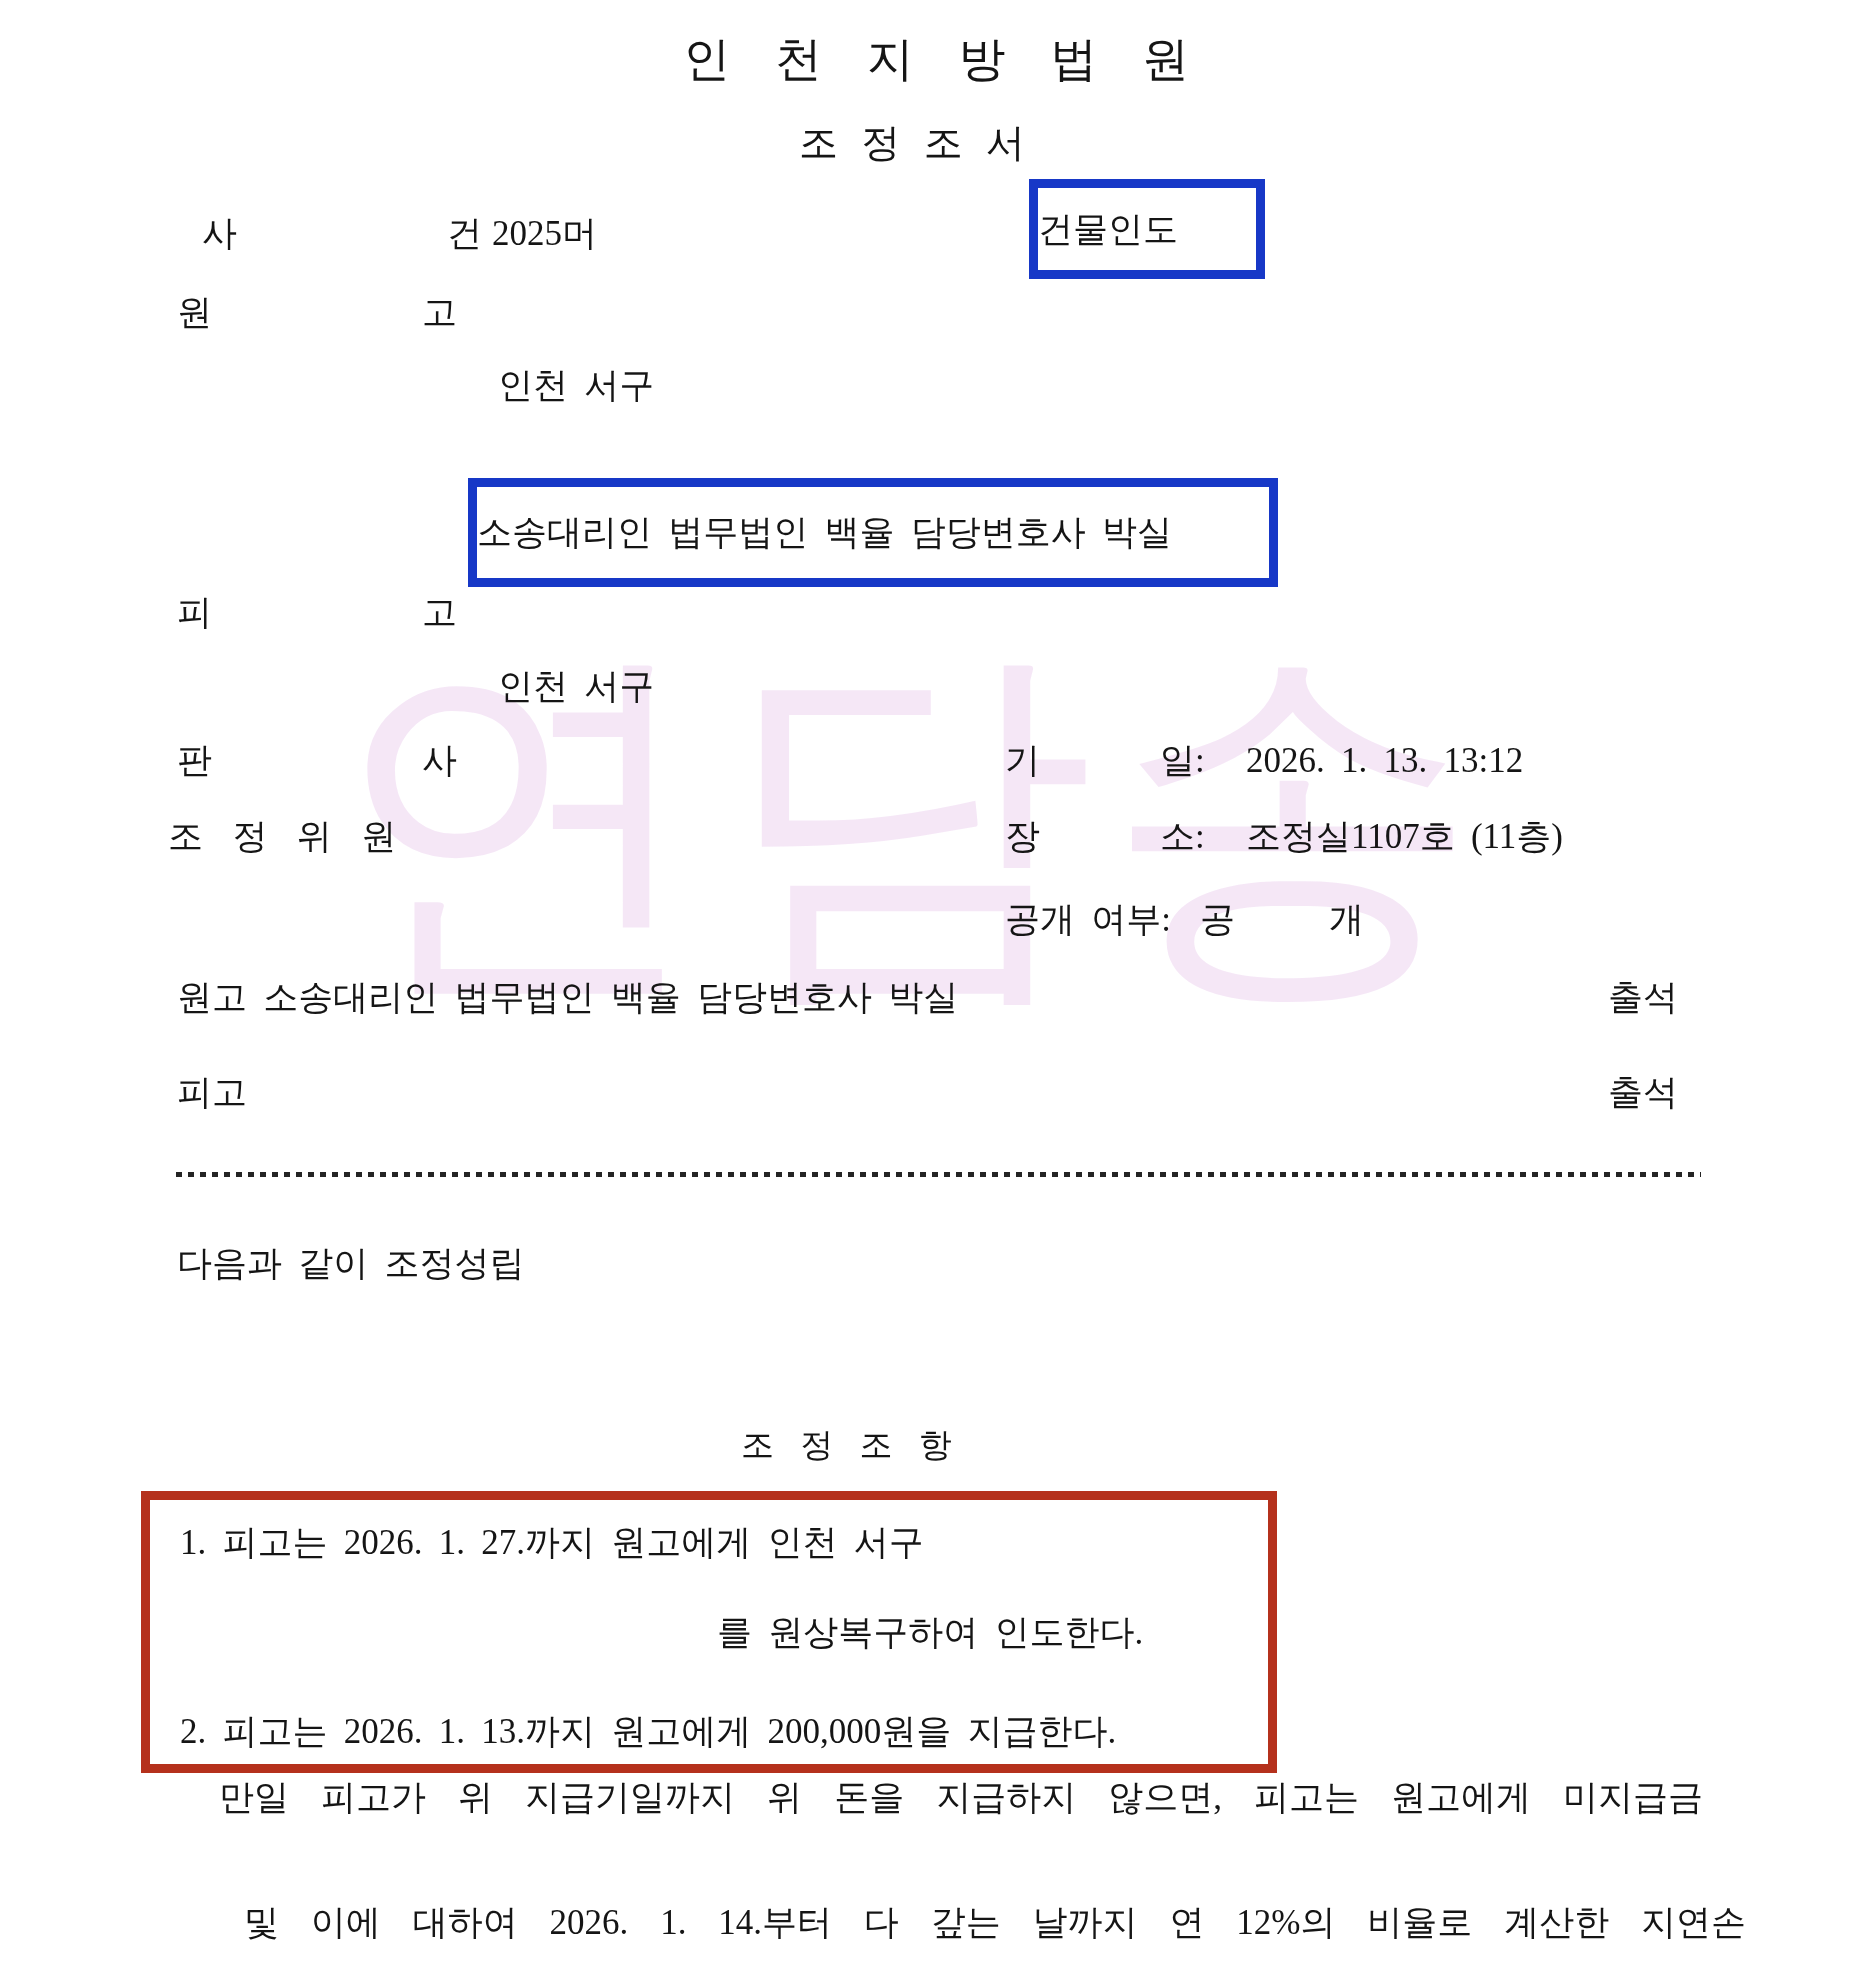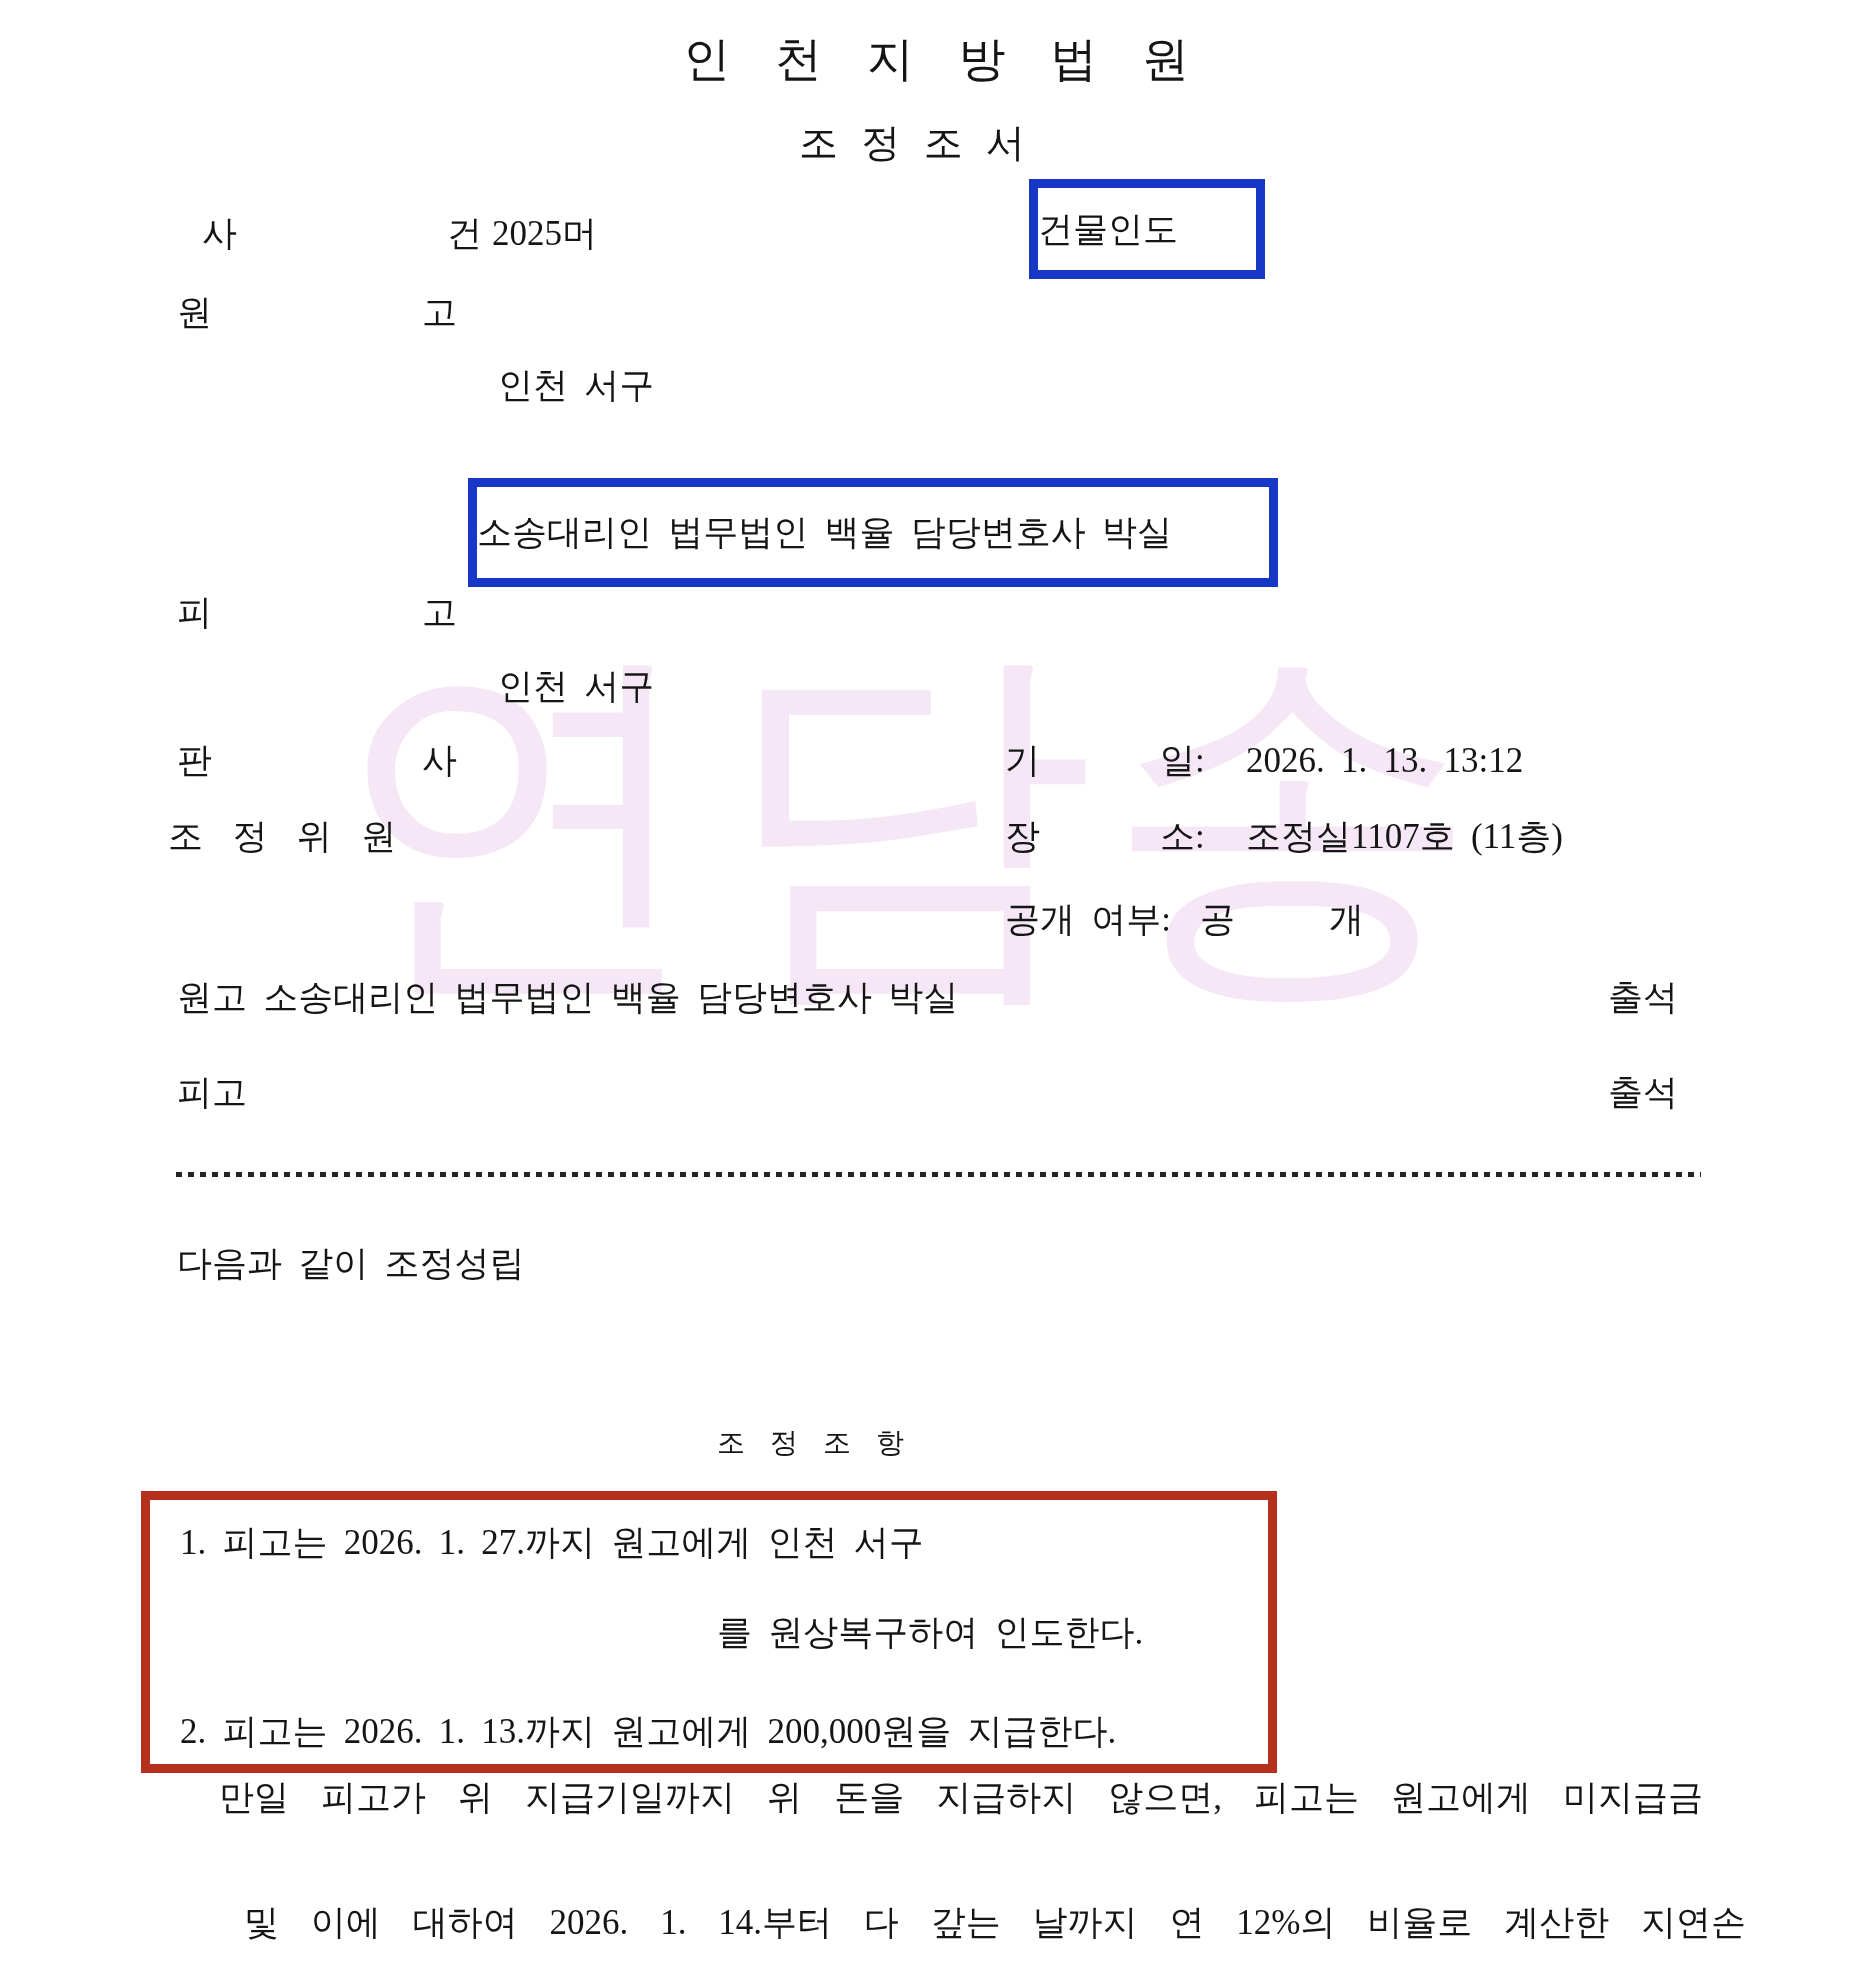--- a/index.html
+++ b/index.html
@@ -15,21 +15,21 @@
   .t {
     position:absolute;
     white-space:pre;
     font-size:35px;
     line-height:1.15;
     word-spacing:7.5px;
     z-index:2;
   }
   .title    { font-size:47px; word-spacing:33px; transform:translateX(-50%); }
   .subtitle { font-size:39px; word-spacing:13.6px; transform:translateX(-50%); }
-  .heading  { font-size:28px; word-spacing:18px; }
+  .heading  { font-size:33px; word-spacing:18px;margin-left:24px; }
   .ls2 { letter-spacing:210px; }
   .ls4 { letter-spacing:29.4px; }
   .justify {
     white-space:normal;
     text-align:justify;
     text-align-last:justify;
   }
   .bluebox {
     position:absolute;
     border:9.8px solid #1738c7;

